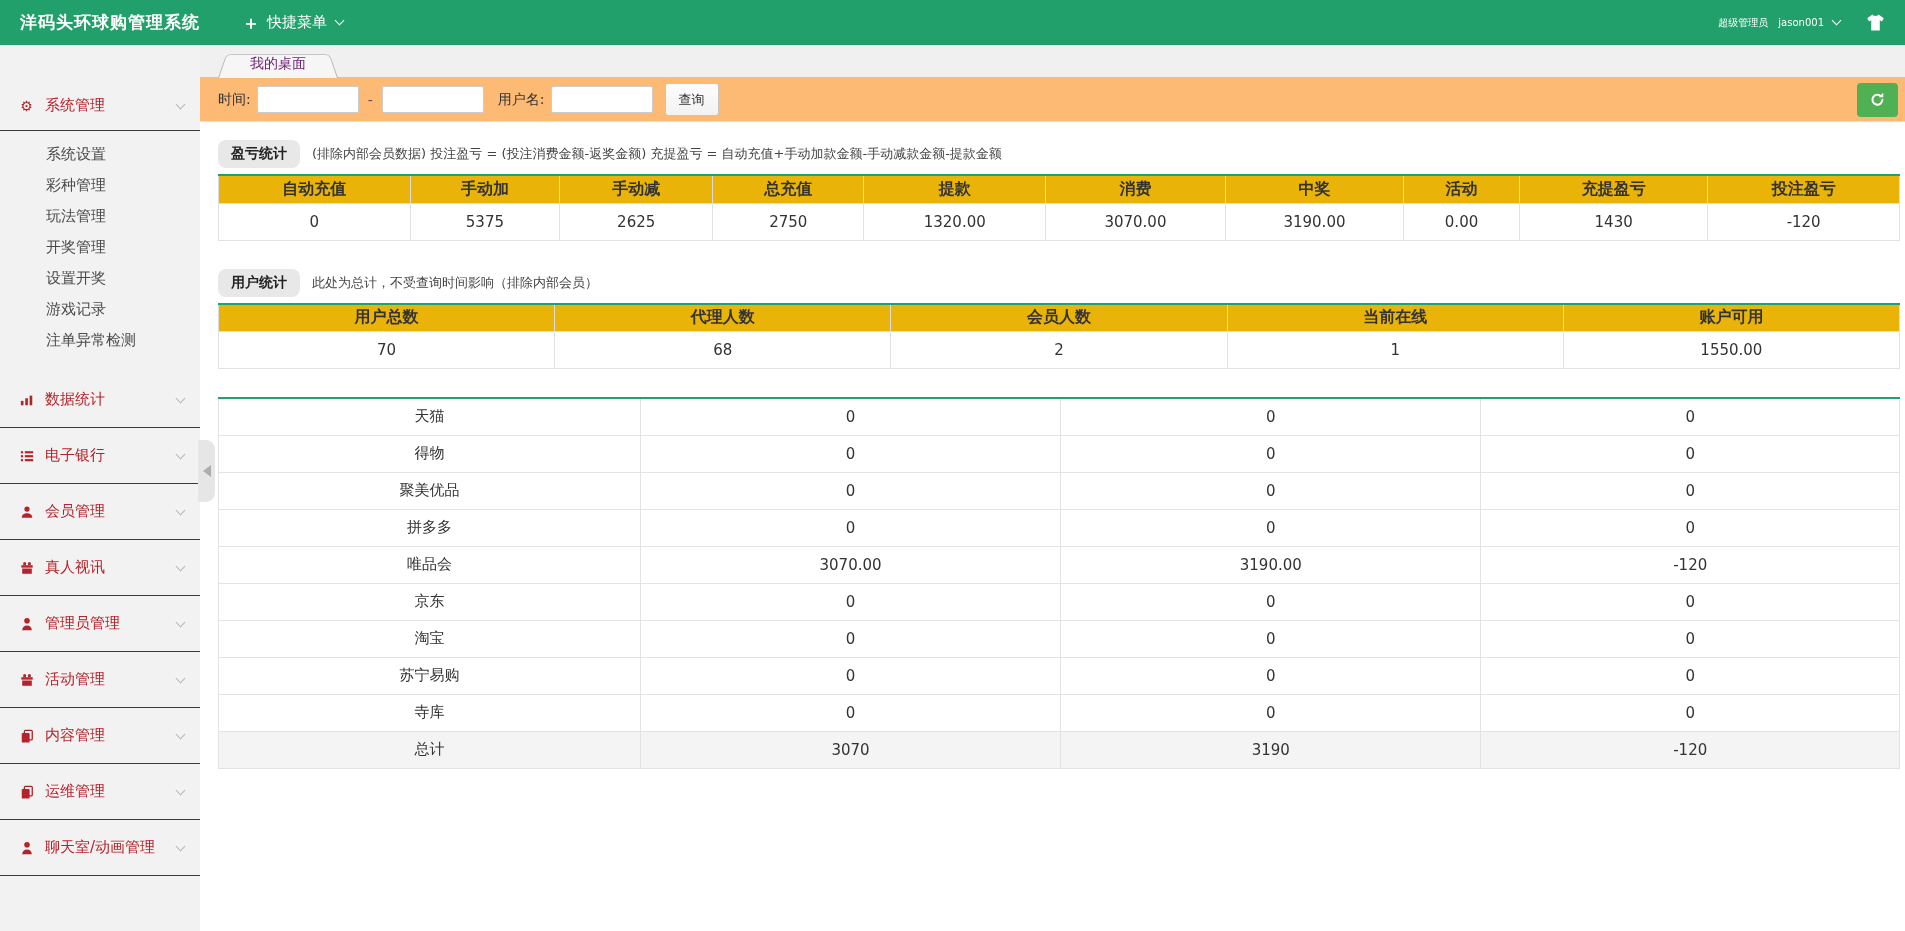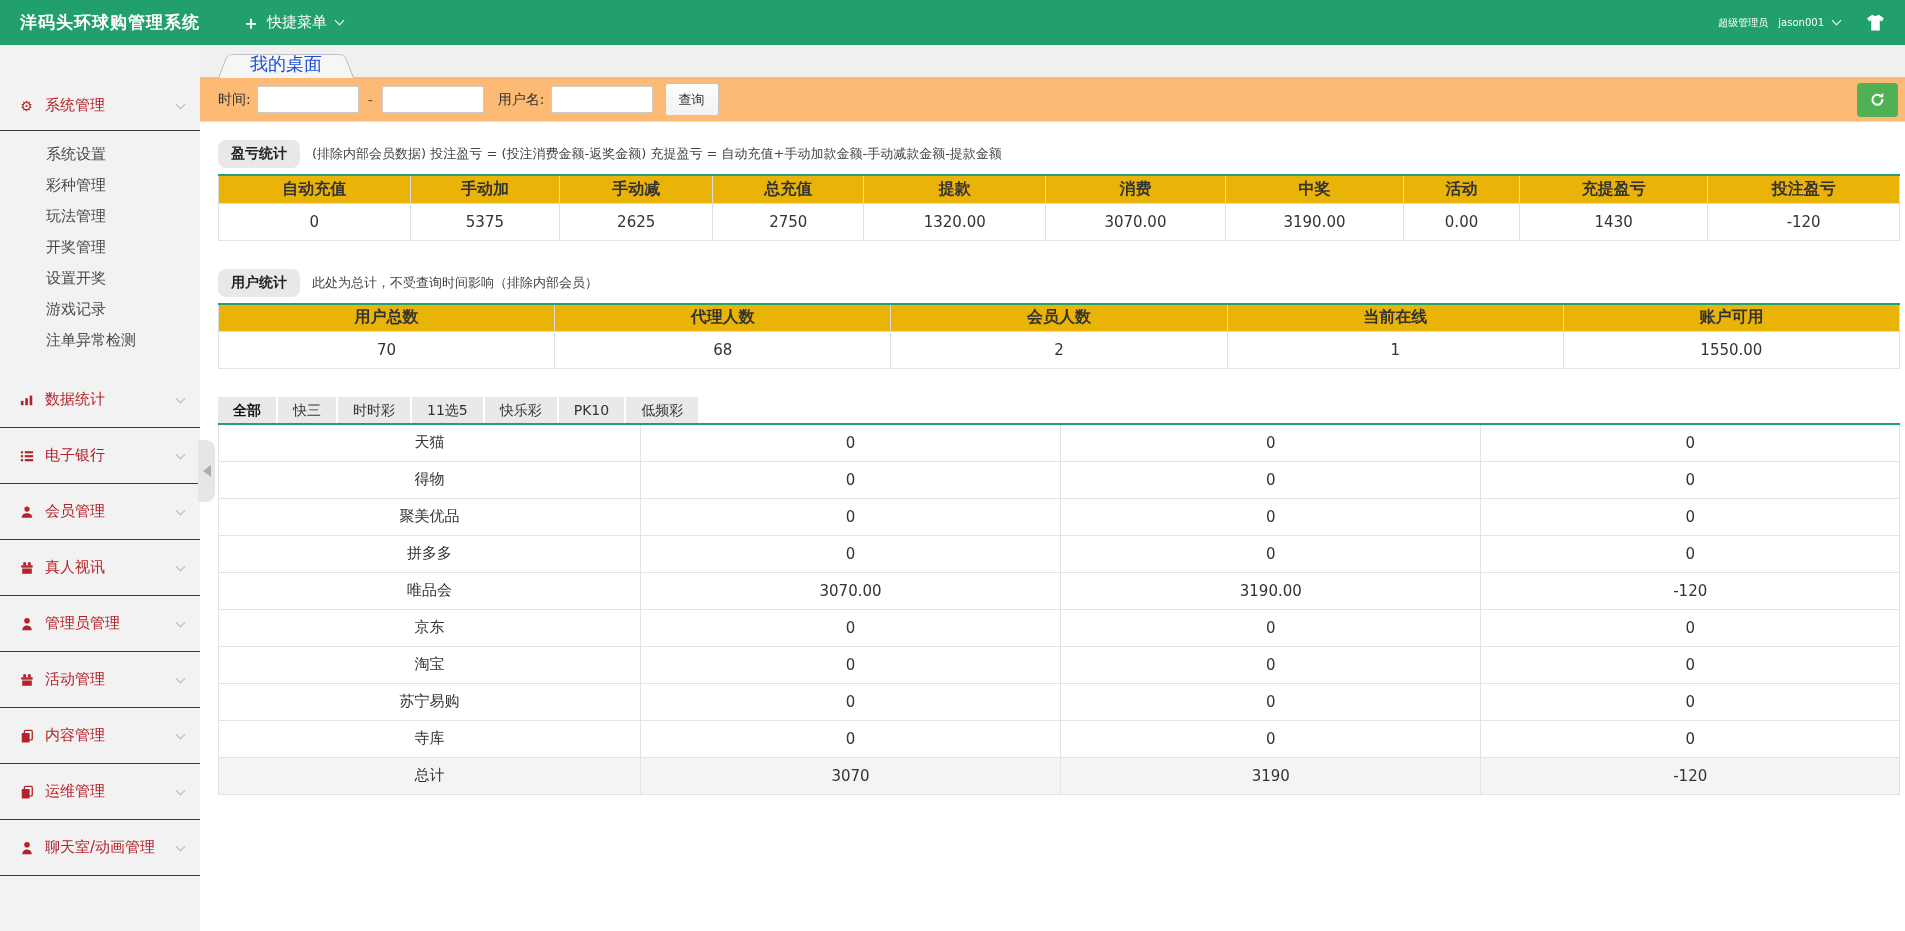--- a/index.html
+++ b/index.html
@@ -64,21 +64,21 @@
   }
   .desk-tab {
     position: relative; height: 28px; margin-left: 18px; margin-bottom: -1px;
     padding: 0 32px; display: flex; align-items: center; cursor: pointer; z-index: 2;
   }
   .desk-tab::before {
     content: ""; position: absolute; inset: 0; background: #f6f6f6;
     border: 1px solid #b5b5b5; border-bottom: none; border-radius: 6px 6px 0 0;
     transform: perspective(9px) rotateX(3deg); transform-origin: bottom;
   }
-  .desk-tab .t-label { position: relative; z-index: 1; font-size: 18px; color: #1d4ed8; }
+  .desk-tab .t-label { position: relative; z-index: 1; font-size: 14px; color: #701a75; }
   .toolbar {
     height: 44px; background: #fdba74; border-bottom: 1px solid #e0e0e0;
     display: flex; align-items: center; padding: 0 7px 0 18px; flex-shrink: 0;
   }
   .toolbar .f-label { font-size: 14px; color: #333; margin-right: 6px; }
   .toolbar input {
     width: 102px; height: 27px; border: 1px solid #ccc; border-radius: 2px;
     padding: 0 6px; font-size: 13px; outline: none; background: #fff;
   }
   .toolbar .dash { margin: 0 9px; color: #555; }
@@ -378,29 +378,20 @@
           <td>68</td>
           <td>2</td>
           <td>1</td>
           <td>1550.00</td>
         </tr>
       </tbody>
         </table>
 
       <div class="sec-gap"></div>
 
-      <div class="ltabs">
-        <span class="ltab active">全部</span>
-        <span class="ltab">快三</span>
-        <span class="ltab">时时彩</span>
-        <span class="ltab">11选5</span>
-        <span class="ltab">快乐彩</span>
-        <span class="ltab">PK10</span>
-        <span class="ltab">低频彩</span>
-      </div>
       <table class="stat lottery">
         <colgroup>
             <col style="width:25.1%">
             <col style="width:25%">
             <col style="width:25%">
             <col style="width:24.9%">
           </colgroup>
         <tbody>
         <tr>
           <td>天猫</td>

